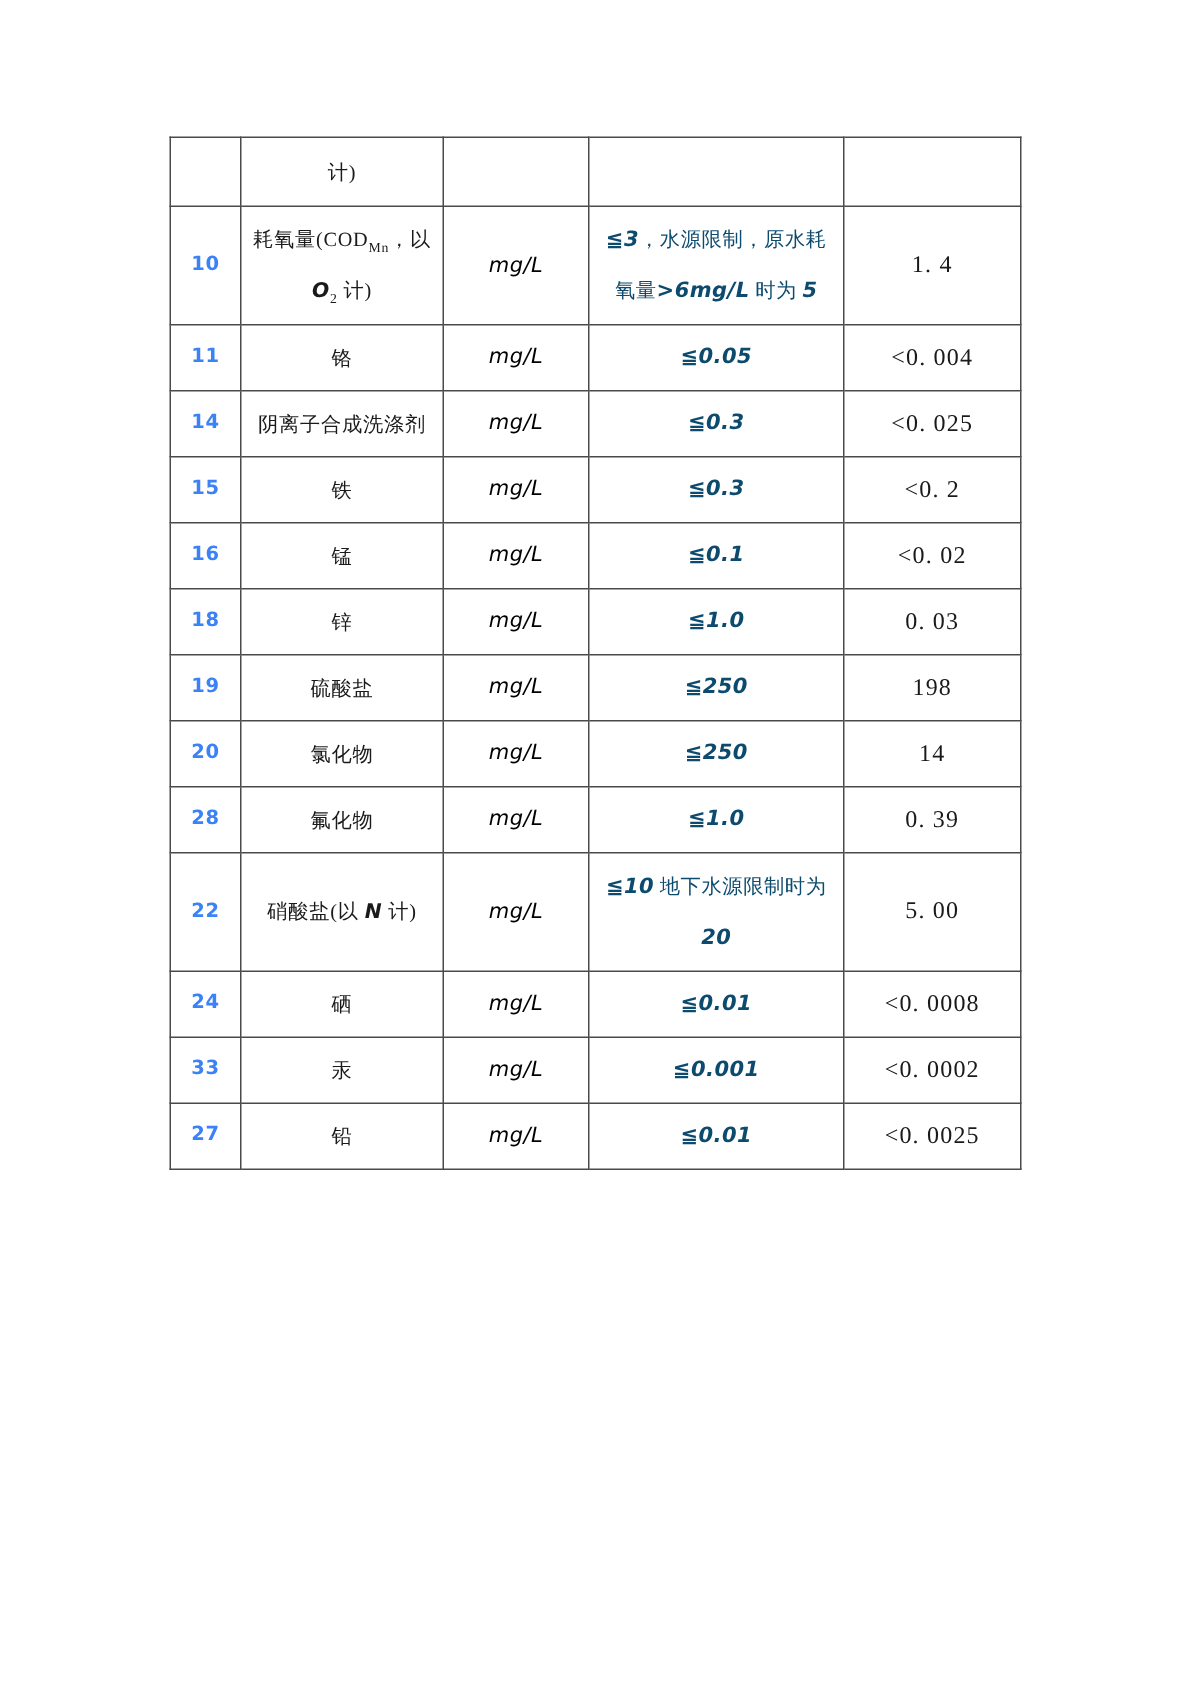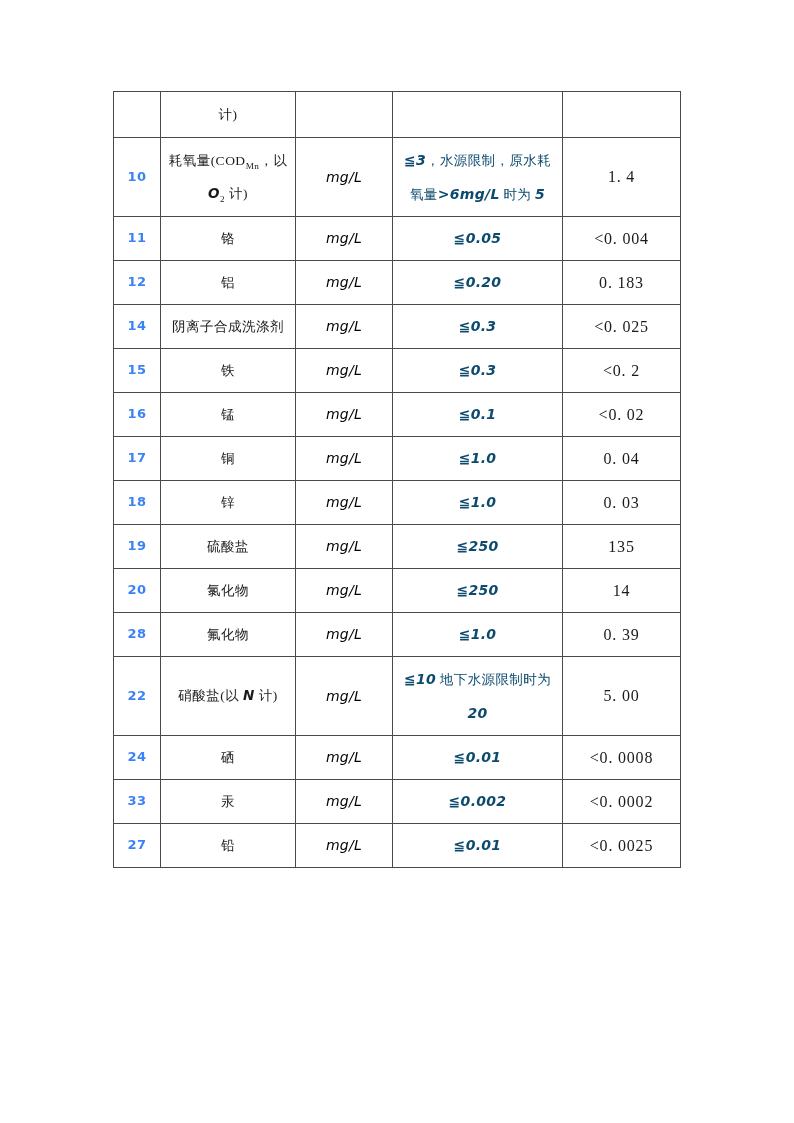--- a/index.html
+++ b/index.html
@@ -157,27 +157,20 @@
             <td class="res">1. 4</td>
           </tr>
           <tr class="r-std">
             <td class="no">11</td>
             <td class="item">铬</td>
             <td class="unit">mg/L</td>
             <td class="spec"><span class="num">≦0.05</span></td>
             <td class="res">&lt;0. 004</td>
           </tr>
           <tr class="r-std">
-            <td class="no">12</td>
-            <td class="item">铝</td>
-            <td class="unit">mg/L</td>
-            <td class="spec"><span class="num">≦0.20</span></td>
-            <td class="res">0. 183</td>
-          </tr>
-          <tr class="r-std">
             <td class="no">14</td>
             <td class="item">阴离子合成洗涤剂</td>
             <td class="unit">mg/L</td>
             <td class="spec"><span class="num">≦0.3</span></td>
             <td class="res">&lt;0. 025</td>
           </tr>
           <tr class="r-std">
             <td class="no">15</td>
             <td class="item">铁</td>
             <td class="unit">mg/L</td>
@@ -185,39 +178,32 @@
             <td class="res">&lt;0. 2</td>
           </tr>
           <tr class="r-std">
             <td class="no">16</td>
             <td class="item">锰</td>
             <td class="unit">mg/L</td>
             <td class="spec"><span class="num">≦0.1</span></td>
             <td class="res">&lt;0. 02</td>
           </tr>
           <tr class="r-std">
-            <td class="no">17</td>
-            <td class="item">铜</td>
-            <td class="unit">mg/L</td>
-            <td class="spec"><span class="num">≦1.0</span></td>
-            <td class="res">0. 04</td>
-          </tr>
-          <tr class="r-std">
             <td class="no">18</td>
             <td class="item">锌</td>
             <td class="unit">mg/L</td>
             <td class="spec"><span class="num">≦1.0</span></td>
             <td class="res">0. 03</td>
           </tr>
           <tr class="r-std">
             <td class="no">19</td>
             <td class="item">硫酸盐</td>
             <td class="unit">mg/L</td>
             <td class="spec"><span class="num">≦250</span></td>
-            <td class="res">135</td>
+            <td class="res">198</td>
           </tr>
           <tr class="r-std">
             <td class="no">20</td>
             <td class="item">氯化物</td>
             <td class="unit">mg/L</td>
             <td class="spec"><span class="num">≦250</span></td>
             <td class="res">14</td>
           </tr>
           <tr class="r-std">
             <td class="no">28</td>
@@ -242,21 +228,21 @@
             <td class="no">24</td>
             <td class="item">硒</td>
             <td class="unit">mg/L</td>
             <td class="spec"><span class="num">≦0.01</span></td>
             <td class="res">&lt;0. 0008</td>
           </tr>
           <tr class="r-std">
             <td class="no">33</td>
             <td class="item">汞</td>
             <td class="unit">mg/L</td>
-            <td class="spec"><span class="num">≦0.002</span></td>
+            <td class="spec"><span class="num">≦0.001</span></td>
             <td class="res">&lt;0. 0002</td>
           </tr>
           <tr class="r-std">
             <td class="no">27</td>
             <td class="item">铅</td>
             <td class="unit">mg/L</td>
             <td class="spec"><span class="num">≦0.01</span></td>
             <td class="res">&lt;0. 0025</td>
           </tr>
         </tbody>

